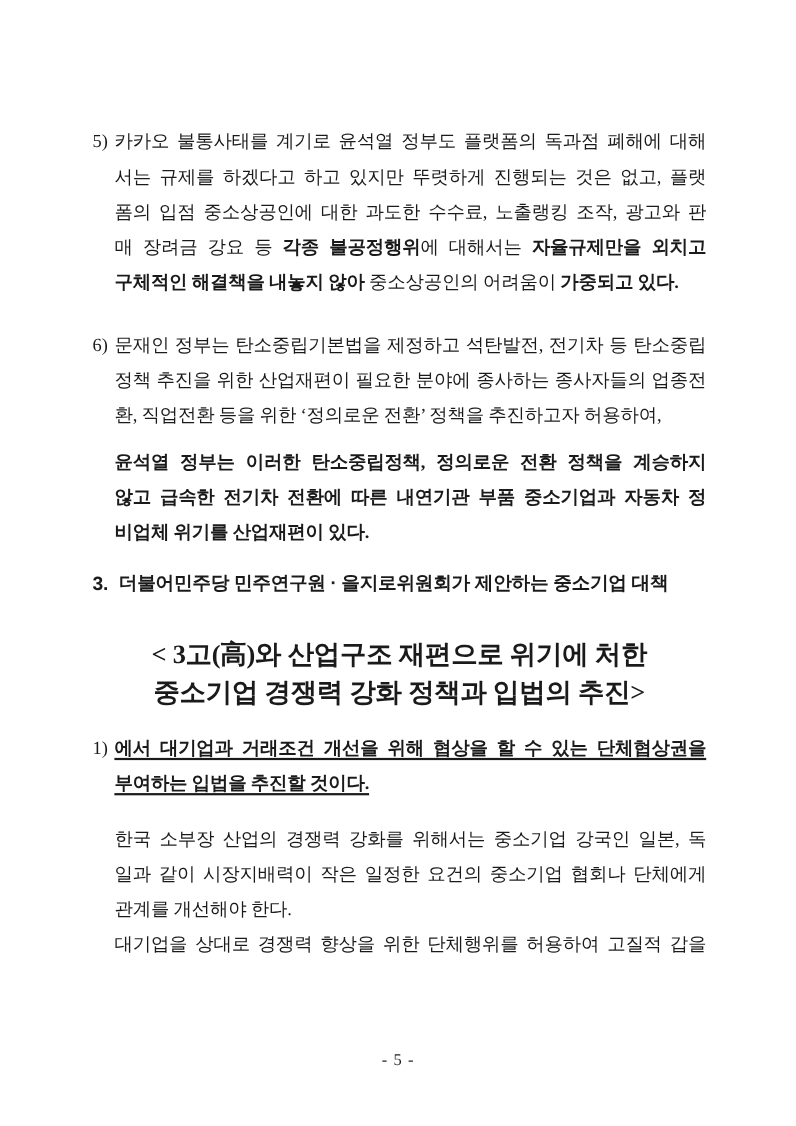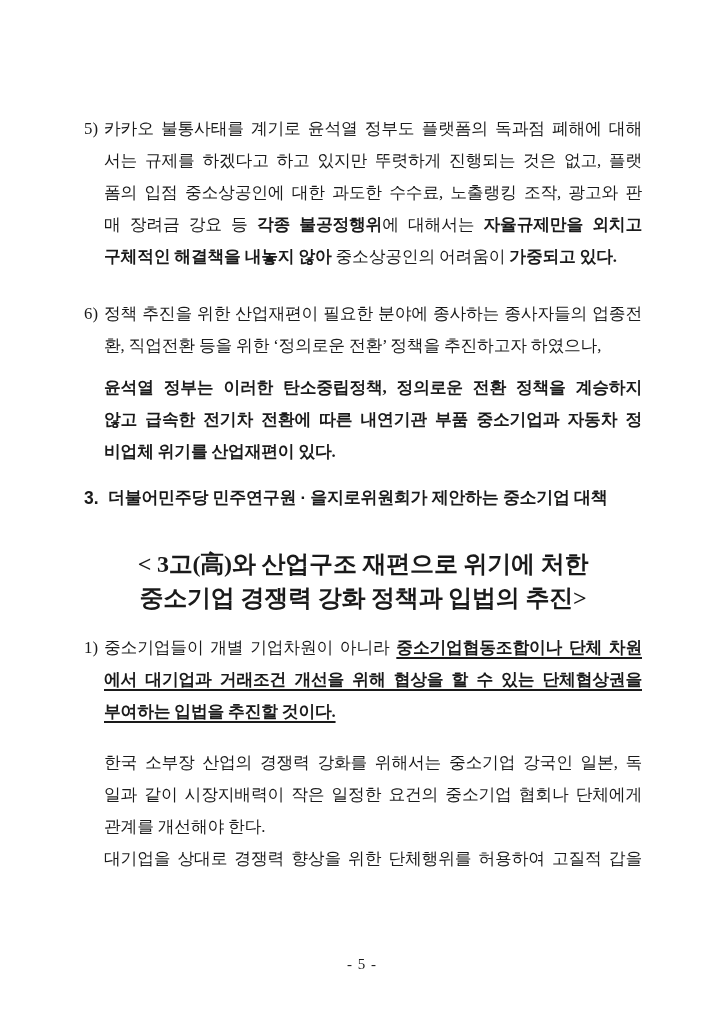--- a/index.html
+++ b/index.html
@@ -65,39 +65,39 @@
       <div class="block numbered" id="block-0">
         <span class="marker">5)</span>
         <div class="line j"><span class="seg">카카오 불통사태를 계기로 윤석열 정부도 플랫폼의 독과점 폐해에 대해</span></div>
         <div class="line j"><span class="seg">서는 규제를 하겠다고 하고 있지만 뚜렷하게 진행되는 것은 없고, 플랫</span></div>
         <div class="line j"><span class="seg">폼의 입점 중소상공인에 대한 과도한 수수료, 노출랭킹 조작, 광고와 판</span></div>
         <div class="line j"><span class="seg">매 장려금 강요 등 </span><span class="seg b">각종 불공정행위</span><span class="seg">에 대해서는 </span><span class="seg b">자율규제만을 외치고</span></div>
         <div class="line"><span class="seg b">구체적인 해결책을 내놓지 않아</span><span class="seg"> 중소상공인의 어려움이 </span><span class="seg b">가중되고 있다.</span></div>
       </div>
       <div class="block numbered" id="block-1">
         <span class="marker">6)</span>
+        <div class="line j"><span class="seg">문재인 정부는 탄소중립기본법을 제정하고 석탄발전, 전기차 등 탄소중립</span></div>
         <div class="line j"><span class="seg">정책 추진을 위한 산업재편이 필요한 분야에 종사하는 종사자들의 업종전</span></div>
-        <div class="line"><span class="seg">환, 직업전환 등을 위한 ‘정의로운 전환’ 정책을 추진하고자 하였으나,</span></div>
+        <div class="line"><span class="seg">환, 직업전환 등을 위한 ‘정의로운 전환’ 정책을 추진하고자 허용하여,</span></div>
       </div>
       <div class="block indented" id="block-2">
         <div class="line j"><span class="seg b">윤석열 정부는 이러한 탄소중립정책, 정의로운 전환 정책을 계승하지</span></div>
         <div class="line j"><span class="seg b">않고 급속한 전기차 전환에 따른 내연기관 부품 중소기업과 자동차 정</span></div>
         <div class="line"><span class="seg b">비업체 위기를 산업재편이 있다.</span></div>
       </div>
       <div class="block heading" id="block-3">
         <span class="marker">3.</span>
         <div class="line"><span class="seg b">더불어민주당 민주연구원 · 을지로위원회가 제안하는 중소기업 대책</span></div>
       </div>
       <div class="block subtitle" id="block-4">
         <div class="line"><span class="seg b">&lt; 3고(高)와 산업구조 재편으로 위기에 처한</span></div>
         <div class="line"><span class="seg b">중소기업 경쟁력 강화 정책과 입법의 추진&gt;</span></div>
       </div>
       <div class="block numbered" id="block-5">
         <span class="marker">1)</span>
-        <div class="line j"><span class="seg">중소기업들이 개별 기업차원이 아니라 </span><span class="seg b u">중소기업협동조합이나 단체 차원</span></div>
         <div class="line j"><span class="seg b u">에서 대기업과 거래조건 개선을 위해 협상을 할 수 있는 단체협상권을</span></div>
         <div class="line"><span class="seg b u">부여하는 입법을 추진할 것이다.</span></div>
       </div>
       <div class="block indented" id="block-6">
         <div class="line j"><span class="seg">한국 소부장 산업의 경쟁력 강화를 위해서는 중소기업 강국인 일본, 독</span></div>
         <div class="line j"><span class="seg">일과 같이 시장지배력이 작은 일정한 요건의 중소기업 협회나 단체에게</span></div>
         <div class="line"><span class="seg">관계를 개선해야 한다.</span></div>
         <div class="line j"><span class="seg">대기업을 상대로 경쟁력 향상을 위한 단체행위를 허용하여 고질적 갑을</span></div>
       </div>
     </div>

